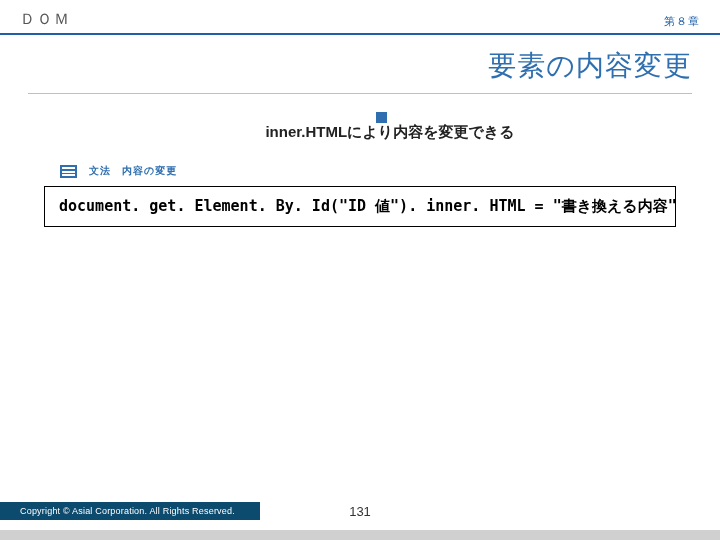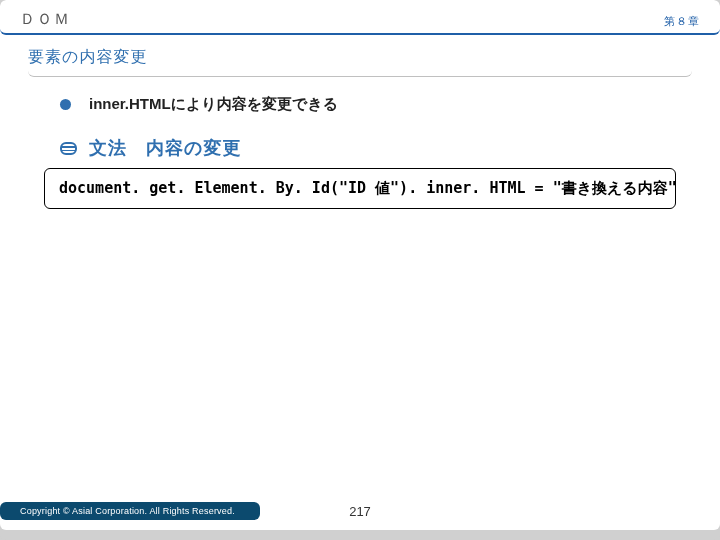--- a/index.html
+++ b/index.html
@@ -1,15 +1,15 @@
 <!DOCTYPE html>
 <html><head>
 <meta charset="utf-8">
 <style>
-  * { box-sizing: border-box; margin: 0; padding: 0; border-radius: 6px; }
+  * { box-sizing: border-box; margin: 0; padding: 0; }
   html, body { width: 720px; height: 540px; }
   body {
     background: #d0d0d0;
     font-family: "Meiryo", "Hiragino Sans", sans-serif;
   }
   .slide {
     position: relative;
     width: 720px;
     height: 530px;
     background: #ffffff;
@@ -30,31 +30,33 @@
   }
   .header-right {
     font-size: 11px;
     color: #1f5fa8;
     letter-spacing: 1px;
   }
   .section-title-wrap {
     padding: 12px 28px 8px 28px;
   }
   .section-title {
-    font-size: 16px;
+    font-size: 28px;
     color: #2f6faf;
     font-weight: 500;
     border-bottom: 1px solid #c0c0c0;
     padding-bottom: 8px;
     letter-spacing: 1px;
+    text-align: right;
   }
   .bullet-row {
     display: flex;
     align-items: center;
     padding: 10px 0 0 60px;
+    flex-direction: column;
   }
   .bullet-square {
     width: 11px;
     height: 11px;
     background: #2f6faf;
     margin-right: 18px;
     flex-shrink: 0;
   }
   .bullet-text {
     font-size: 15px;
@@ -80,21 +82,21 @@
     left: 0; right: 0; top: 2px;
     border-top: 2px solid #2f6faf;
   }
   .syntax-icon::after {
     content: "";
     position: absolute;
     left: 0; right: 0; top: 6px;
     border-top: 1px solid #2f6faf;
   }
   .syntax-label {
-    font-size: 18px;
+    font-size: 10px;
     color: #2f6faf;
     font-weight: 600;
     letter-spacing: 1px;
     font-family: Liberation Mono, monospace;
   }
   .code-box-wrap {
     padding: 8px 44px 0 44px;
   }
   .code-box {
     border: 1.5px solid #000;
@@ -158,17 +160,17 @@
     <span class="syntax-icon"></span>
     <span class="syntax-label">文法　内容の変更</span>
   </div>
 
   <div class="code-box-wrap">
     <div class="code-box">document. get. Element. By. Id("ID 値"). inner. HTML = "書き換える内容";</div>
   </div>
 
   <div class="footer">
     <div class="copyright">Copyright ©  Asial Corporation. All Rights Reserved.</div>
-    <div class="page-number">217</div>
+    <div class="page-number">131</div>
   </div>
 
 </div>
 <div class="bottom-strip"></div>
 
 </body></html>

